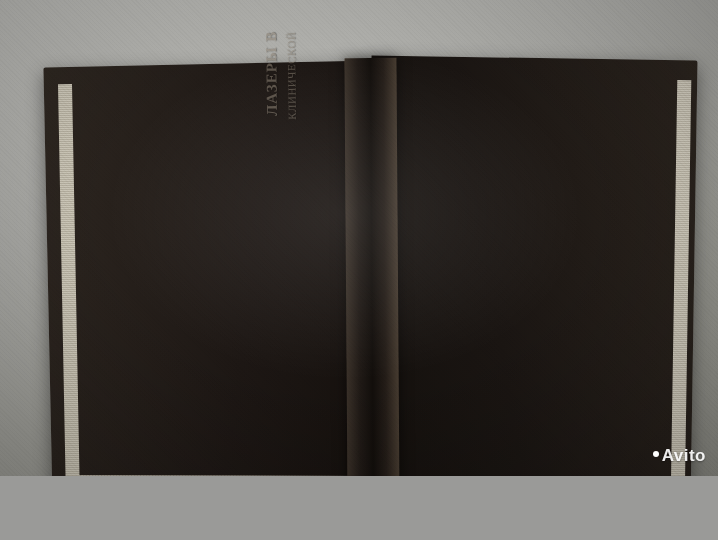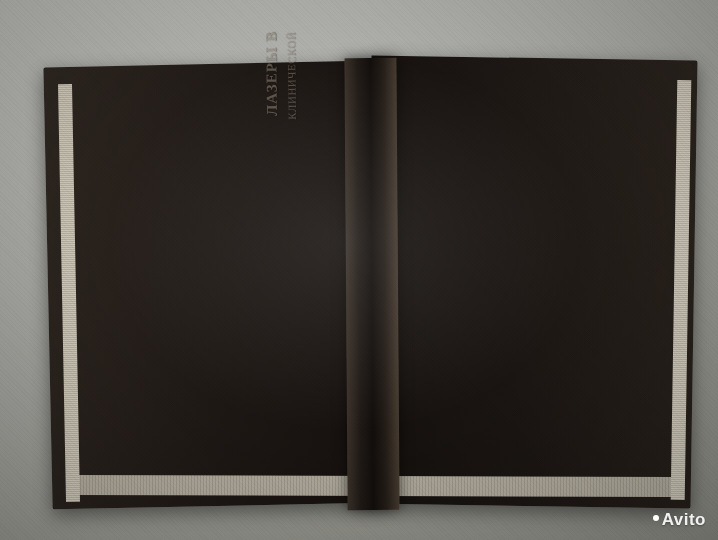--- a/index.html
+++ b/index.html
@@ -2,21 +2,21 @@
 <html><head>
 <meta charset="utf-8">
 <style>
   html,body{margin:0;padding:0;}
   body{
     width:718px;height:540px;overflow:hidden;
     background:#9a9a98;
     font-family:"Liberation Serif", serif;
   }
   .photo{
-    position:relative;width:718px;height:540px;overflow:hidden;
+    position:relative;width:718px;height:476px;overflow:hidden;
     background:linear-gradient(160deg,#b9b9b5 0%,#a9a9a5 35%,#96968f 75%,#8b8b84 100%);
   }
   
   .vignette{
     position:absolute;inset:0;
     background:radial-gradient(ellipse at 48% 45%, rgba(255,255,255,0.10) 0%, rgba(0,0,0,0.0) 45%, rgba(0,0,0,0.22) 100%);
     pointer-events:none;z-index:40;
   }
   
   .book{

